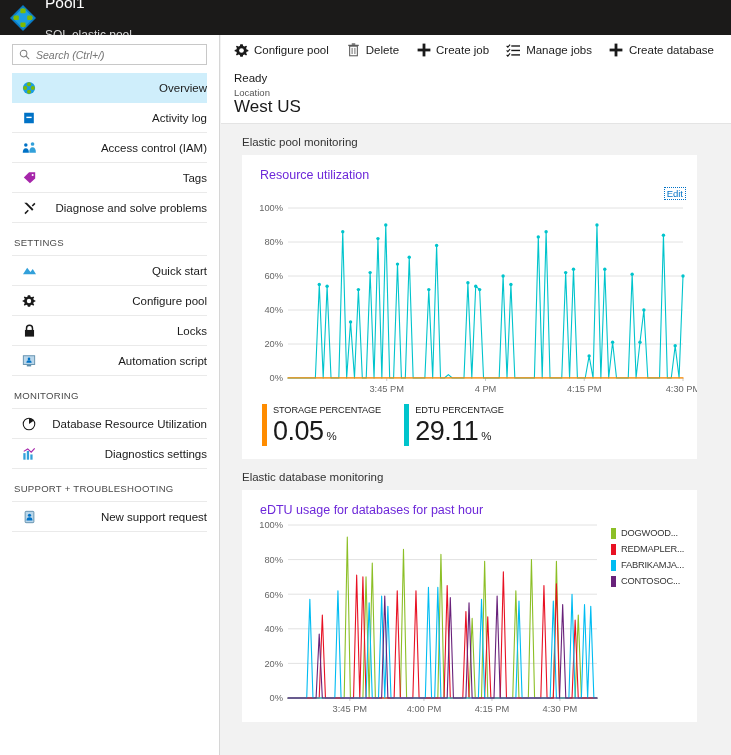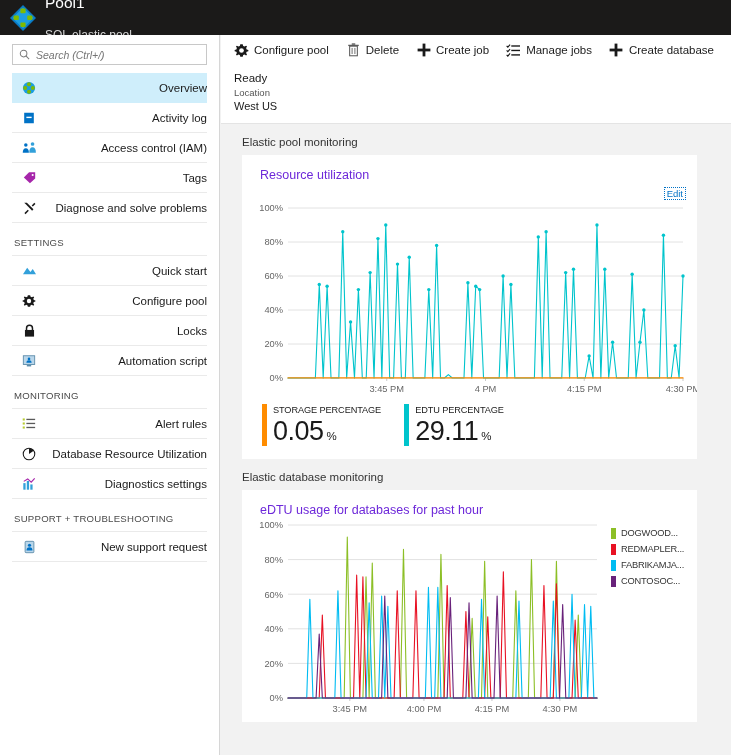--- a/index.html
+++ b/index.html
@@ -59,21 +59,21 @@
   .cmd { display: flex; align-items: center; margin-right: 16px; cursor: pointer; flex: none; }
   .cmd-ico { width: 17px; display: flex; align-items: center; justify-content: center; flex: none; margin-right: 4px; }
   .cmd-label { font-size: 11.5px; color: #1a1a1a; }
 
   .status {
     background: #ffffff; padding: 6px 0 9px 13px;
     border-bottom: 1px solid #e4e4e4;
   }
   .status-ready { font-size: 11.5px; color: #1a1a1a; line-height: 15px; }
   .status-loclabel { font-size: 9.5px; color: #555555; line-height: 13px; }
-  .status-locval { font-size: 11px; color: #1a1a1a; line-height: 15px; }
+  .status-locval { font-size: 17px; color: #1a1a1a; line-height: 15px; }
 
   .section-head {
     font-size: 11.5px; color: #333333; padding: 12px 0 7px 21px;
   }
   .card { background: #ffffff; margin: 0 34px 0 21px; }
   .card-title { font-size: 12.5px; color: #6d28d9; padding: 13px 0 0 18px; }
 
   .edit-link {
     font-size: 9.5px; color: #0072c6; border: 1px dotted #0072c6;
     padding: 0 2px; text-decoration: none; cursor: pointer;
@@ -235,33 +235,20 @@
             <circle cx="8" cy="5.6" r="1.5" fill="#0072c6"></circle>
             <path d="M5 10 Q5 7.2 8 7.2 Q11 7.2 11 10 Z" fill="#0072c6"></path>
             <rect x="5.5" y="12.6" width="5" height="1.6" fill="#5a8aa8"></rect>
           </svg>
         </span>
         <span class="nav-label">Automation script</span>
       </div>
 
       <div class="nav-group-head">MONITORING</div>
 
-      <div class="nav-item">
-        <span class="nav-ico">
-          <svg width="14" height="13" viewBox="0 0 16 14">
-            <rect x="5" y="1.6" width="10" height="1.5" fill="#5a5a5a"></rect>
-            <rect x="5" y="6.2" width="10" height="1.5" fill="#5a5a5a"></rect>
-            <rect x="5" y="10.8" width="10" height="1.5" fill="#5a5a5a"></rect>
-            <rect x="0.8" y="1.2" width="2.4" height="2.4" fill="#b8cc33"></rect>
-            <rect x="0.8" y="5.8" width="2.4" height="2.4" fill="#b8cc33"></rect>
-            <rect x="0.8" y="10.4" width="2.4" height="2.4" fill="#b8cc33"></rect>
-          </svg>
-        </span>
-        <span class="nav-label">Alert rules</span>
-      </div>
 
       <div class="nav-item">
         <span class="nav-ico">
           <svg width="14" height="14" viewBox="0 0 16 16">
             <circle cx="8" cy="8" r="6.6" fill="none" stroke="#1a1a1a" stroke-width="1.2"></circle>
             <path d="M8 8 L8 1.4 A6.6 6.6 0 0 1 13.3 4.3 Z" fill="#1a1a1a"></path>
           </svg>
         </span>
         <span class="nav-label">Database Resource Utilization</span>
       </div>

